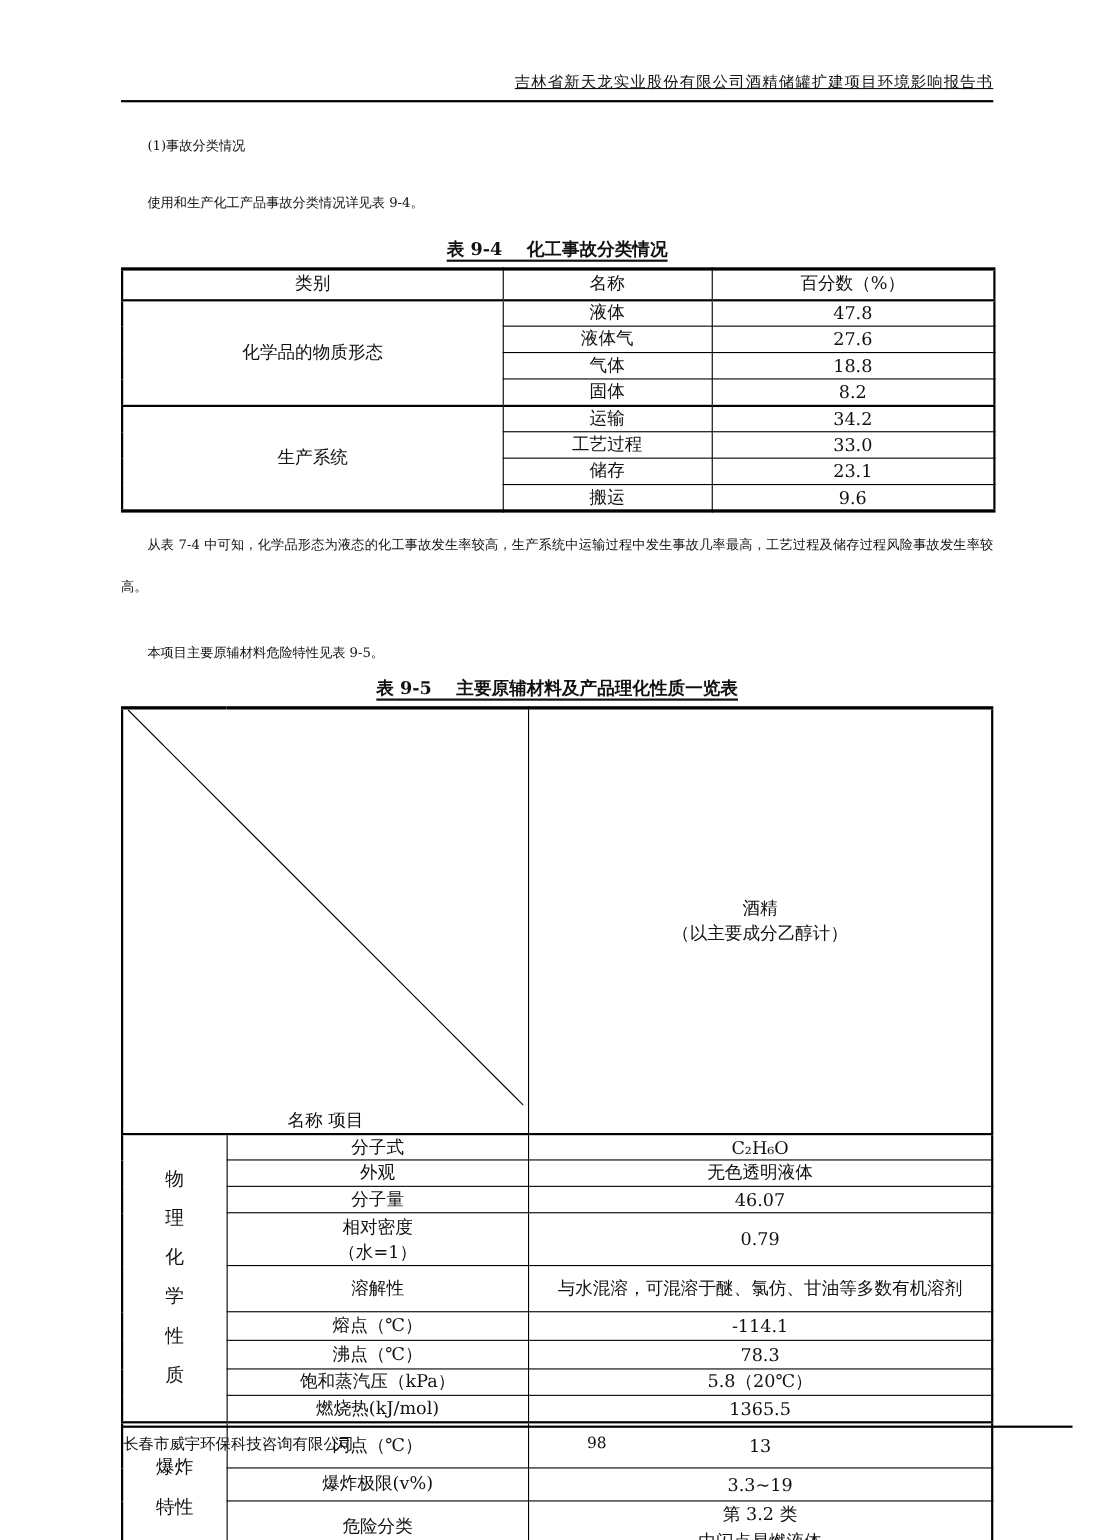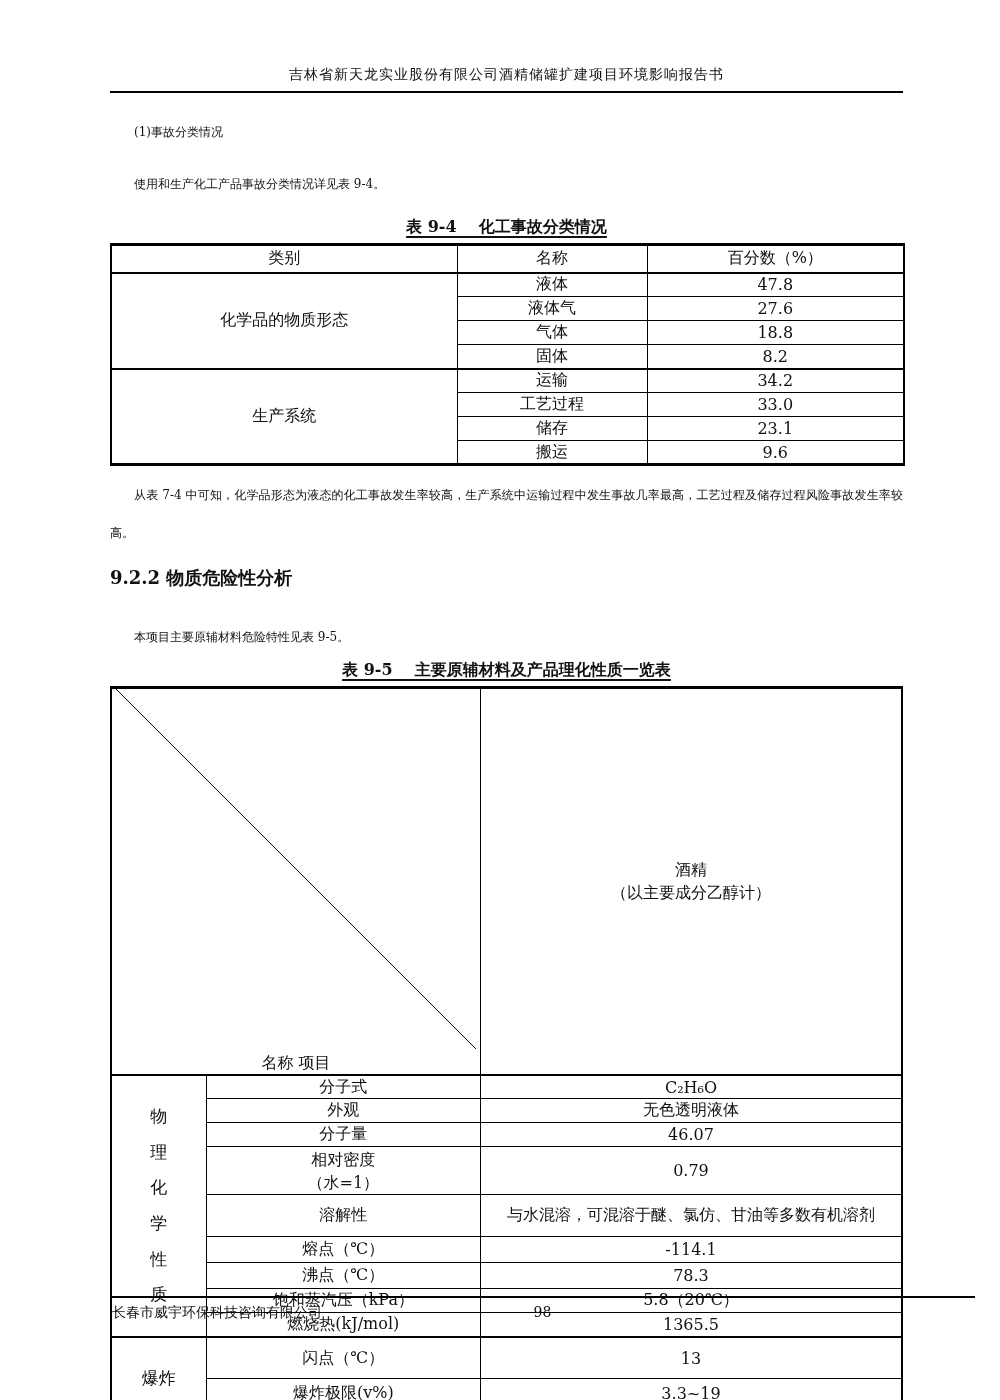--- a/index.html
+++ b/index.html
@@ -8,21 +8,21 @@
     position: relative;
     width: 1000px; height: 1400px;
     margin: 0 auto;
     background: #ffffff;
     font-family: "DejaVu Serif", "Liberation Serif", serif;
     color: #111111;
     overflow: hidden;
   }
   .content { margin-left: 110px; width: 793px; }
 
-  .doc-header { padding-top: 66px; text-align: center; font-size: 14px; letter-spacing: 1px; }
+  .doc-header { padding-top: 66px; text-align: right; font-size: 14px; letter-spacing: 1px; text-decoration: underline; }
   .header-rule { border-bottom: 2px solid #000; margin-top: 7px; }
 
   .para { font-size: 12px; line-height: 38px; text-align: justify; margin: 0; }
   .indent { text-indent: 2em; }
   .p-first { margin-top: 20px; }
   .p-intro { margin-top: 14px; }
   .p-analysis { margin-top: 10px; }
   .sec-heading { margin-top: 8px; font-size: 18px; font-weight: bold; line-height: 36px; }
   .p-materials { margin-top: 22px; }
 
@@ -126,21 +126,20 @@
         </tr>
         <tr>
           <td>搬运</td>
           <td>9.6</td>
         </tr>
       </tbody>
     </table>
 
     <p class="para indent p-analysis">从表 7-4 中可知，化学品形态为液态的化工事故发生率较高，生产系统中运输过程中发生事故几率最高，工艺过程及储存过程风险事故发生率较高。</p>
 
-    <div class="sec-heading">9.2.2 物质危险性分析</div>
 
     <p class="para indent p-materials">本项目主要原辅材料危险特性见表 9-5。</p>
 
     <div class="tbl-title" style="margin-top:4px"><span>表 9-5    主要原辅材料及产品理化性质一览表</span></div>
 
     <table class="t95">
       <colgroup>
           <col style="width:95px">
           <col style="width:274px">
           <col style="width:421px">

